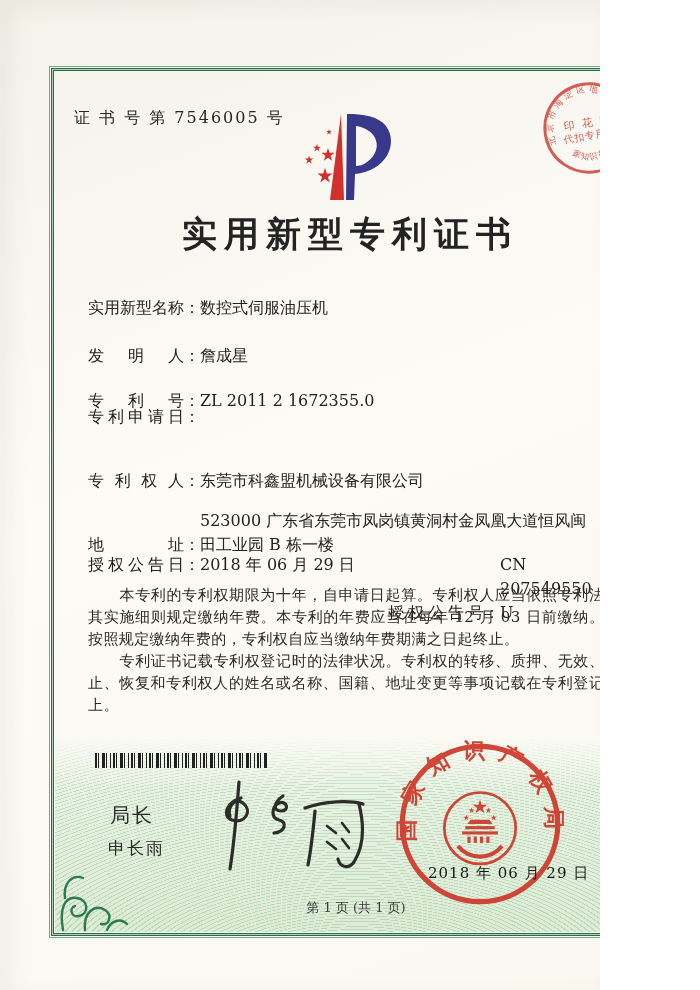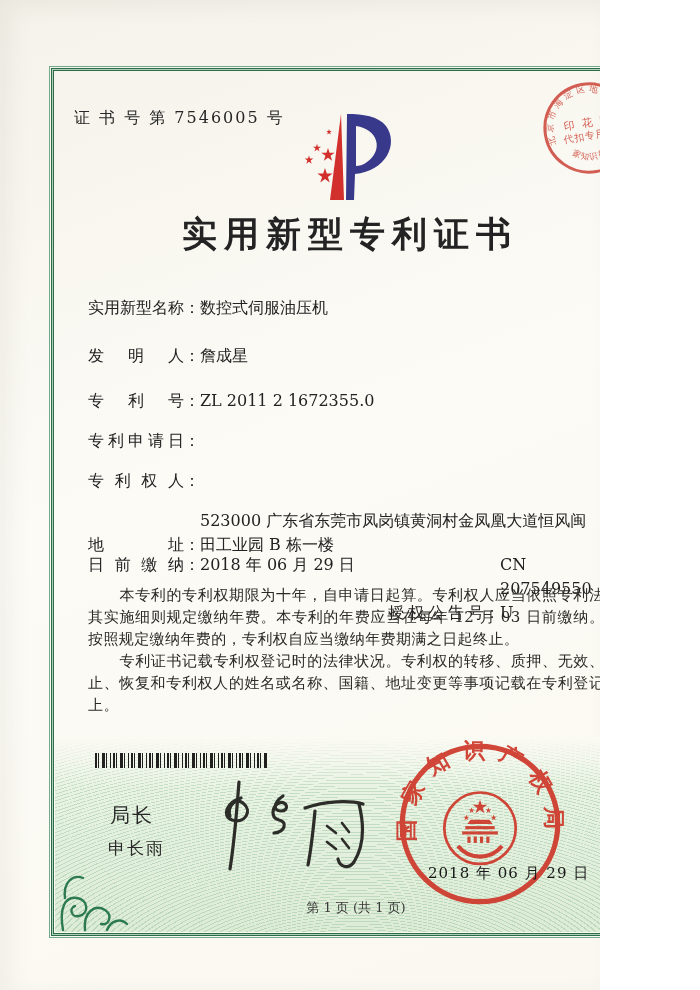--- a/index.html
+++ b/index.html
@@ -93,35 +93,36 @@
   <div class="abs field" style="top:344px">
     <span class="flabel">发明人</span>
       <span class="fcolon">：</span>
       <span class="fvalue">詹成星</span>
   </div>
   <div class="abs field" style="top:389px">
     <span class="flabel">专利号</span>
       <span class="fcolon">：</span>
       <span class="fvalue">ZL 2011 2 1672355.0</span>
   </div>
-  <div class="abs field" style="top:429px">
+  <div class="abs field" style="top:405px">
     <span class="flabel">专利申请日</span>
       <span class="fcolon">：</span>
   </div>
   <div class="abs field" style="top:469px">
     <span class="flabel">专利权人</span>
       <span class="fcolon">：</span>
+      <span class="fvalue">东莞市科鑫盟机械设备有限公司</span>
   </div>
   <div class="abs field" style="top:509px">
     <span class="flabel">地址</span>
       <span class="fcolon">：</span>
       <span class="fvalue">523000 广东省东莞市凤岗镇黄洞村金凤凰大道恒风闽田工业园 B 栋一楼</span>
   </div>
   <div class="abs field" style="top:553px">
-    <span class="flabel">日前缴纳</span>
+    <span class="flabel">授权公告日</span>
       <span class="fcolon">：</span>
       <span class="fvalue">2018 年 06 月 29 日</span>
   </div>
   <div class="abs field grant-right" style="top:553px">
     <span class="flabel">授权公告号</span>
       <span class="fcolon">：</span>
       <span class="fvalue">CN 207549550 U</span>
   </div>
 
   <div class="abs bodytext">

